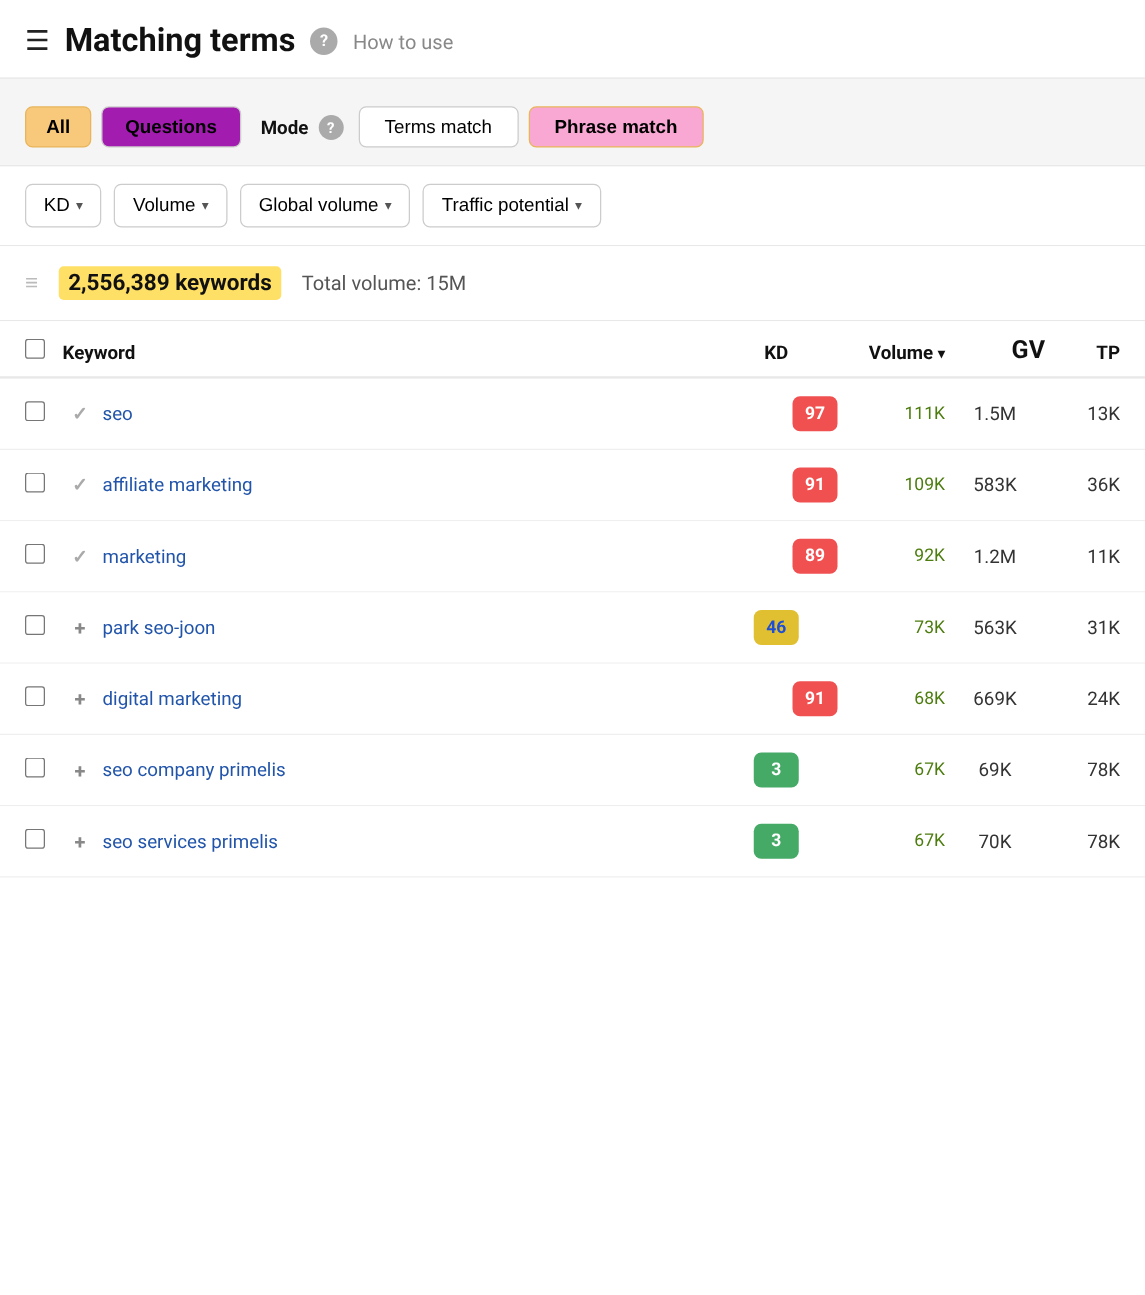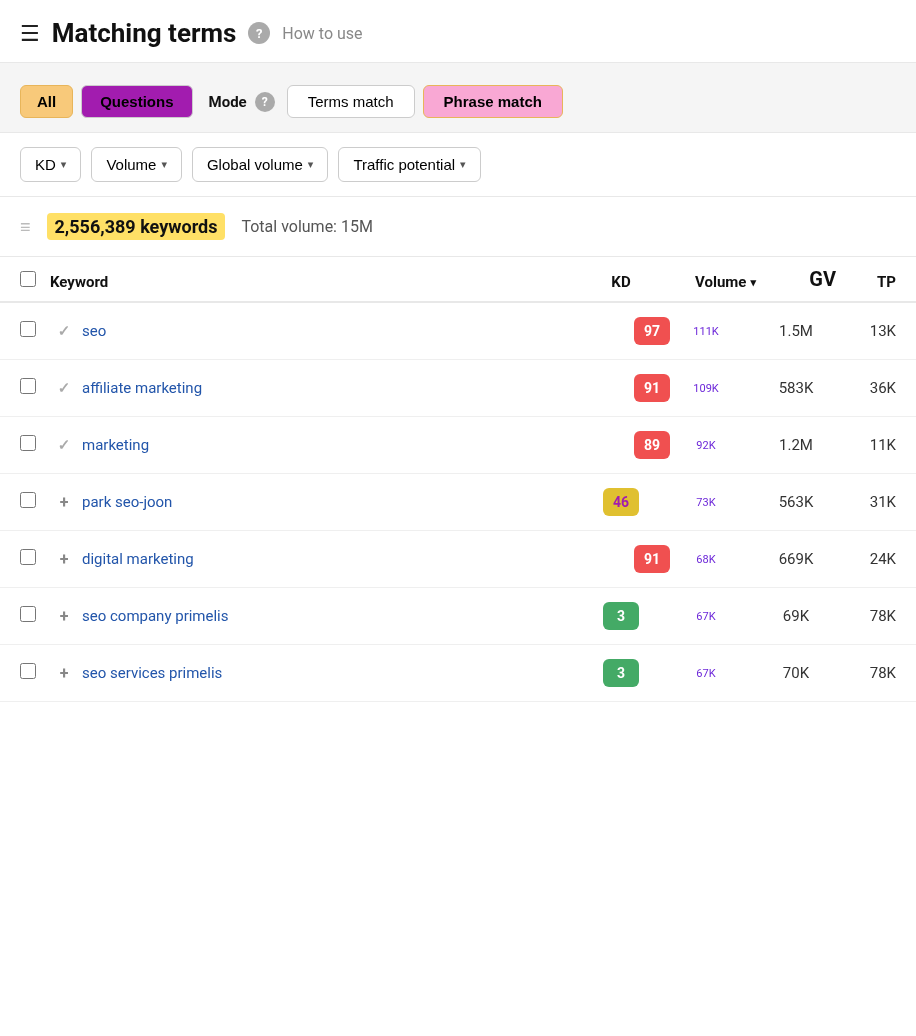--- a/index.html
+++ b/index.html
@@ -261,27 +261,27 @@
       width: 36px;
       height: 28px;
       line-height: 28px;
       text-align: center;
       border-radius: 6px;
       font-size: 14px;
       font-weight: 700;
       color: #fff;
     }
     .kd-red { background: #f05050; margin-left: 48px; }
-    .kd-yellow { background: #e0c030; color: #a21caf; }
+    .kd-yellow { background: #e0c030; color: #1d4ed8; }
     .kd-green { background: #44aa66; }
     .row-volume {
       width: 100px;
-      text-align: center;
-      font-size: 11px;
-      color: #6d28d9;
+      text-align: right;
+      font-size: 14px;
+      color: #4d7c0f;
     }
     .row-gv {
       width: 80px;
       text-align: center;
       font-size: 15px;
       color: #333;
     }
     .row-tp {
       width: 60px;
       text-align: right;

